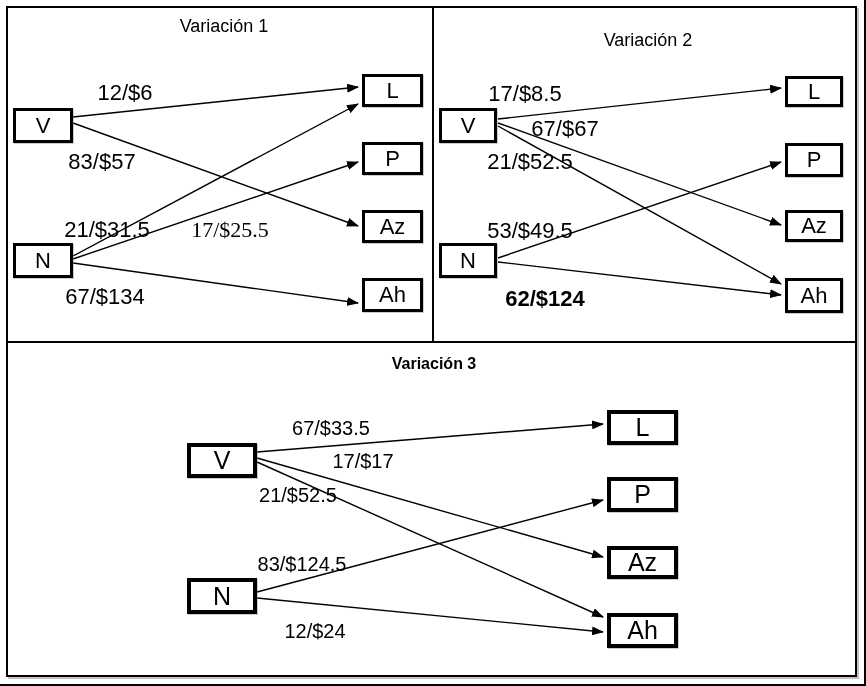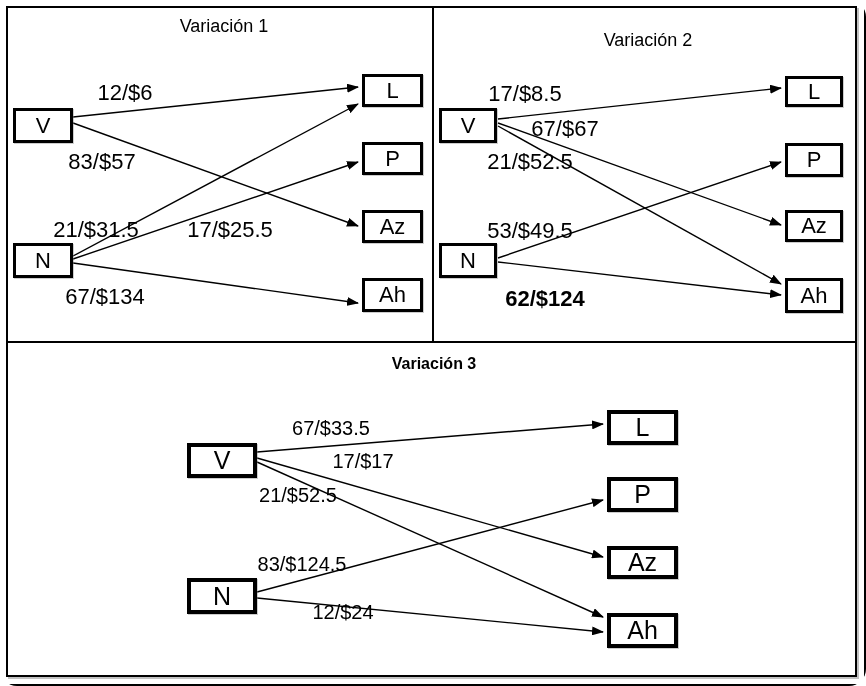--- a/index.html
+++ b/index.html
@@ -7,21 +7,20 @@
   body {
     font-family: "Liberation Sans", "DejaVu Sans", sans-serif;
     color: #000;
   }
   .canvas {
     position: relative;
     width: 866px;
     height: 686px;
     background: #ffffff;
     overflow: hidden;
-    border-radius: 17px;
   }
   
   .edge-right  { position: absolute; right: 0; top: 0; width: 2px; height: 100%; background: #000; }
   .edge-bottom { position: absolute; left: 0; bottom: 0; width: 100%; height: 2px; background: #000; }
 
   .frame {
     position: absolute;
     left: 6px; top: 6px;
     width: 851px; height: 671px;
     border: 2px solid #000;
@@ -109,22 +108,22 @@
 
   <div class="node" style="left:13px;  top:108px; width:60px; height:35px;">V</div>
   <div class="node" style="left:13px;  top:243px; width:60px; height:35px;">N</div>
   <div class="node" style="left:362px; top:74px;  width:61px; height:33px;">L</div>
   <div class="node" style="left:362px; top:142px; width:61px; height:33px;">P</div>
   <div class="node" style="left:362px; top:210px; width:61px; height:33px;">Az</div>
   <div class="node" style="left:362px; top:278px; width:61px; height:34px;">Ah</div>
 
   <div class="edge-label" style="left:125px; top:93px;">12/$6</div>
   <div class="edge-label" style="left:102px; top:162px;">83/$57</div>
-  <div class="edge-label" style="left:96px; top:230px;">21/$31.5</div>
-  <div class="edge-label" style="left:230px; top:230px;">17/$25.5</div>
+  <div class="edge-label" style="left:107px; top:230px;">21/$31.5</div>
+  <div class="edge-label" style="left:230px; top:230px;font-family:Liberation Serif, serif;">17/$25.5</div>
   <div class="edge-label" style="left:105px; top:297px;">67/$134</div>
 
   <div class="panel-title" style="left:648px; top:40px;">Variación 2</div>
 
   <div class="node" style="left:439px; top:108px; width:58px; height:35px;">V</div>
   <div class="node" style="left:439px; top:243px; width:58px; height:35px;">N</div>
   <div class="node" style="left:785px; top:76px;  width:58px; height:31px;">L</div>
   <div class="node" style="left:785px; top:143px; width:58px; height:34px;">P</div>
   <div class="node" style="left:785px; top:210px; width:58px; height:32px;">Az</div>
   <div class="node" style="left:785px; top:278px; width:58px; height:35px;">Ah</div>
@@ -141,15 +140,15 @@
   <div class="node big" style="left:187px; top:578px; width:70px; height:36px;">N</div>
   <div class="node big" style="left:607px; top:410px; width:71px; height:35px;">L</div>
   <div class="node big" style="left:607px; top:477px; width:71px; height:35px;">P</div>
   <div class="node big" style="left:607px; top:546px; width:71px; height:33px;">Az</div>
   <div class="node big" style="left:607px; top:613px; width:71px; height:35px;">Ah</div>
 
   <div class="edge-label big" style="left:331px; top:428px;">67/$33.5</div>
   <div class="edge-label big" style="left:339px; top:461px;margin-left:24px;">17/$17</div>
   <div class="edge-label big" style="left:298px; top:495px;">21/$52.5</div>
   <div class="edge-label big" style="left:302px; top:564px;">83/$124.5</div>
-  <div class="edge-label big" style="left:315px; top:612px;margin-left:28px;">12/$24</div>
+  <div class="edge-label big" style="left:315px; top:631px;">12/$24</div>
 
 </div>
 
 </body></html>

